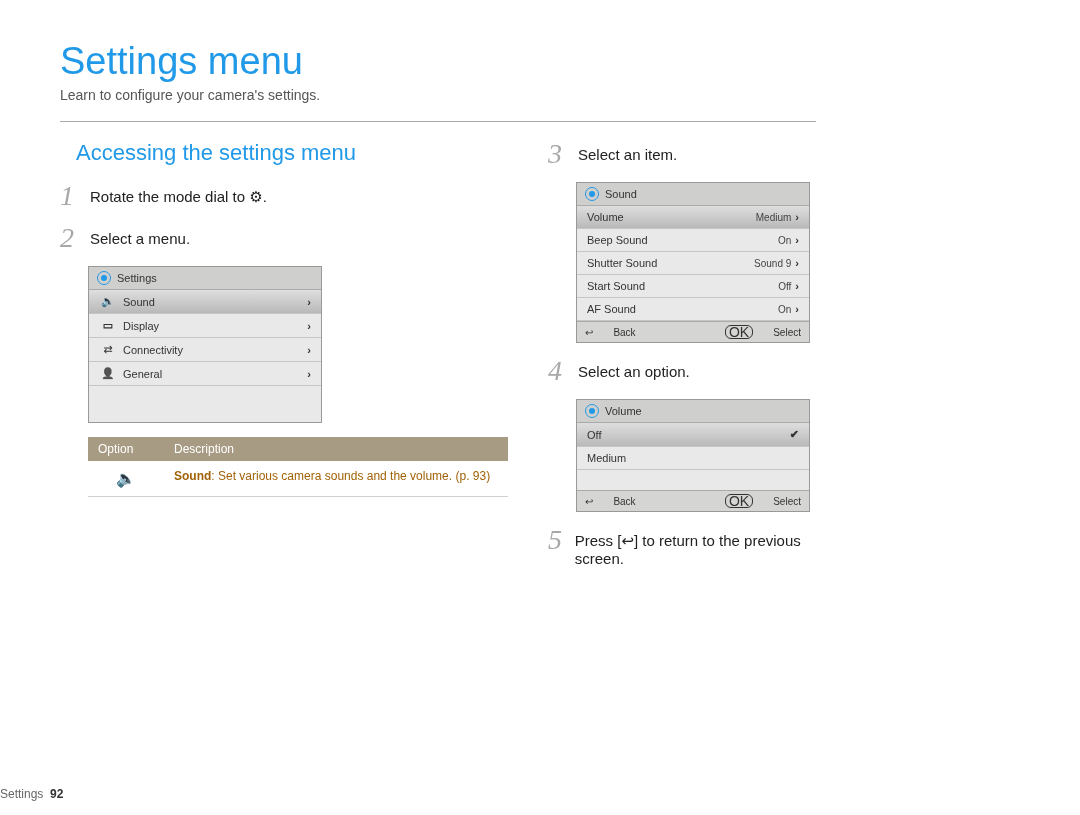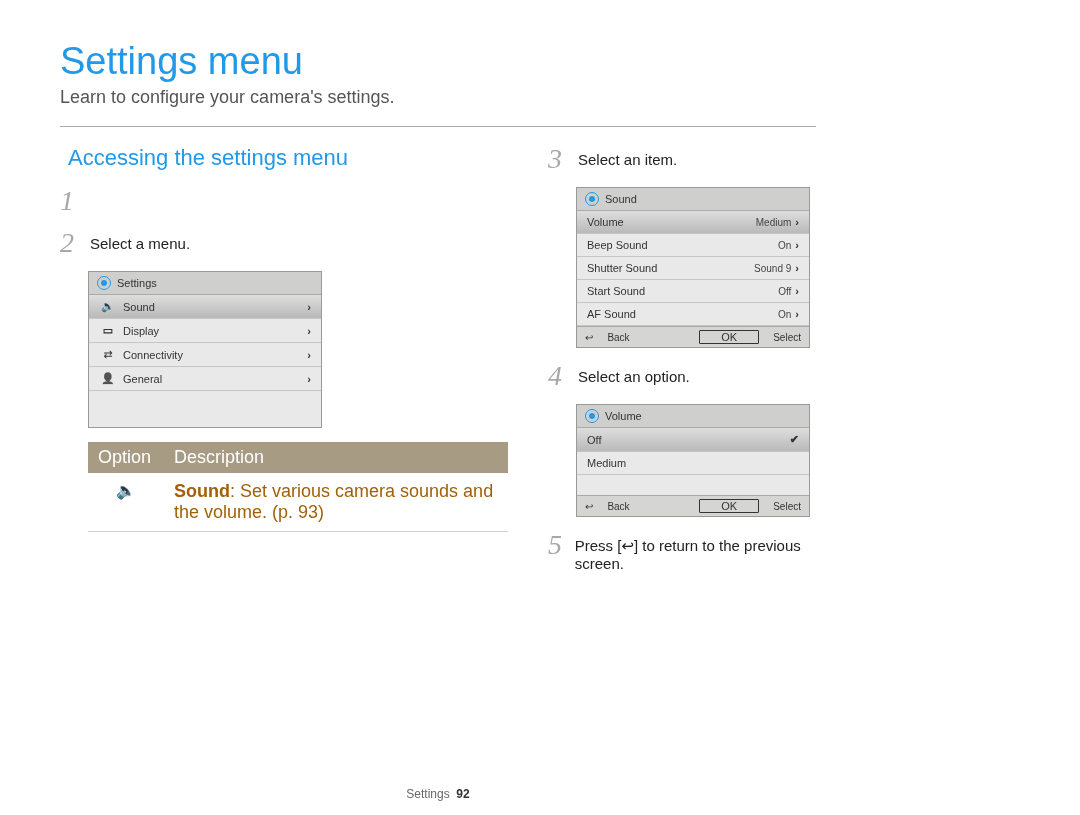--- a/index.html
+++ b/index.html
@@ -1,76 +1,79 @@
 <!DOCTYPE html>
 <html><head>
 <meta charset="utf-8">
 <style>
   html,body{margin:0;padding:0;background:#fff;font-family:Arial,Helvetica,sans-serif;color:#222}
   .page{width:876px;height:815px;box-sizing:border-box;padding:40px 60px 20px;position:relative}
   h1.title{color:#2099e8;font-size:38px;font-weight:400;margin:0 0 4px}
-  .subtitle{color:#555;font-size:18px;margin:0 0 18px}
+  .subtitle{color:#555;font-size:14px;margin:0 0 18px}
   .rule{border:none;border-top:1px solid #aaa;margin:0 0 18px}
   .cols{display:flex;gap:40px}
   .col{flex:1}
-  h2.section{color:#2099e8;font-size:22px;font-weight:400;margin:0 8px 16px}
+  h2.section{color:#2099e8;font-size:22px;font-weight:400;margin:0 16px 16px}
   .steps{margin:0;padding:0;list-style:none}
   .step{display:flex;align-items:flex-start;margin:0 0 14px;font-size:15px;color:#222}
   .step .num{color:#a8a8a8;font-size:28px;font-style:italic;font-family:"Georgia",serif;width:24px;line-height:1;margin-right:6px}
   .step .txt{padding-top:6px}
   
   .panel{width:232px;background:#e9e9e9;margin:6px 0 14px 28px;border:1px solid #999;font-size:11px;color:#333}
   .panel-head{display:flex;align-items:center;gap:6px;background:#cfcfce;padding:4px 8px;border-bottom:1px solid #aaa}
   .panel-head .dot{display:inline-block;width:12px;height:12px;border:1.5px solid #2099e8;border-radius:50%;position:relative}
   .panel-head .dot::after{content:"";position:absolute;inset:3px;border-radius:50%;background:#2099e8}
   .row{display:flex;align-items:center;justify-content:space-between;padding:5px 10px 5px 10px;border-bottom:1px solid #c6c6c6}
   .row:last-child{border-bottom:none}
   .row .ic{width:18px;display:inline-flex;justify-content:center;margin-right:6px}
   .row .lab{flex:1}
   .row .chev{font-size:11px;color:#333;font-weight:bold}
   .row.sel{background:linear-gradient(#dedede,#b9b9b9);}
   .row .val{color:#444;font-size:10px;margin-right:4px}
-  .panel-foot{display:flex;align-items:center;gap:14px;background:#d5d5d4;padding:3px 8px;border-top:1px solid #aaa;font-size:10px}
-  .panel-foot .k{display:inline-block;border:1px solid #333;border-radius:1px;padding:0 21px;font-size:11px;line-height:12px}
+  .panel-foot{display:flex;align-items:center;gap:20px;background:#d5d5d4;padding:3px 8px;border-top:1px solid #aaa;font-size:10px}
+  .panel-foot .k{display:inline-block;border:1px solid #333;border-radius:6px;padding:0 3px;font-size:14px;line-height:12px}
   .check{font-weight:bold}
   .pad{height:36px}
   
-  .tbl{width:420px;margin:8px 0 0 28px;border-collapse:collapse;font-size:18px}
+  .tbl{width:420px;margin:8px 0 0 28px;border-collapse:collapse;font-size:12px}
   .tbl th{background:#a89b83;color:#fff;font-weight:400;text-align:left;padding:5px 10px}
   .tbl th:first-child{width:56px}
   .tbl td{padding:8px 10px;border-bottom:1px solid #d0d0cf;vertical-align:top;color:#a16207}
   .tbl td.icn{text-align:center;font-size:16px}
   
   .ico-sound::before{content:"🔈";}
   .ico-display::before{content:"▭";font-weight:bold}
   .ico-conn::before{content:"⇄";}
   .ico-user::before{content:"👤";filter:grayscale(1) contrast(200%)}
   .ico-gear::before{content:"⚙";color:#222}
   .ico-back::before{content:"↩";}
   
-  .pfoot{position:absolute;bottom:14px;left:0;right:0;text-align:center;font-size:12px;color:#666}
+  .pfoot{position:absolute;bottom:14px;left:0;right:0;text-align:left;font-size:12px;color:#666}
   .pfoot .pn{font-weight:bold;color:#333}
 </style>
 </head>
 <body>
 
 <div class="page">
 
   <h1 class="title">Settings menu</h1>
   <p class="subtitle">Learn to configure your camera's settings.</p>
   <hr class="rule">
 
   <div class="cols">
 
     <div class="col">
       <h2 class="section">Accessing the settings menu</h2>
 
       <ul class="steps">
         <li class="step">
           <span class="num">1</span>
+          <span class="txt">
+            <span>Rotate the mode dial to </span><span class="ico-gear"></span><span>.</span>
+          </span>
         </li>
         <li class="step">
           <span class="num">2</span>
           <span class="txt">Select a menu.</span>
         </li>
       </ul>
 
       <div class="panel">
         <div class="panel-head">
           <span class="dot"></span>

